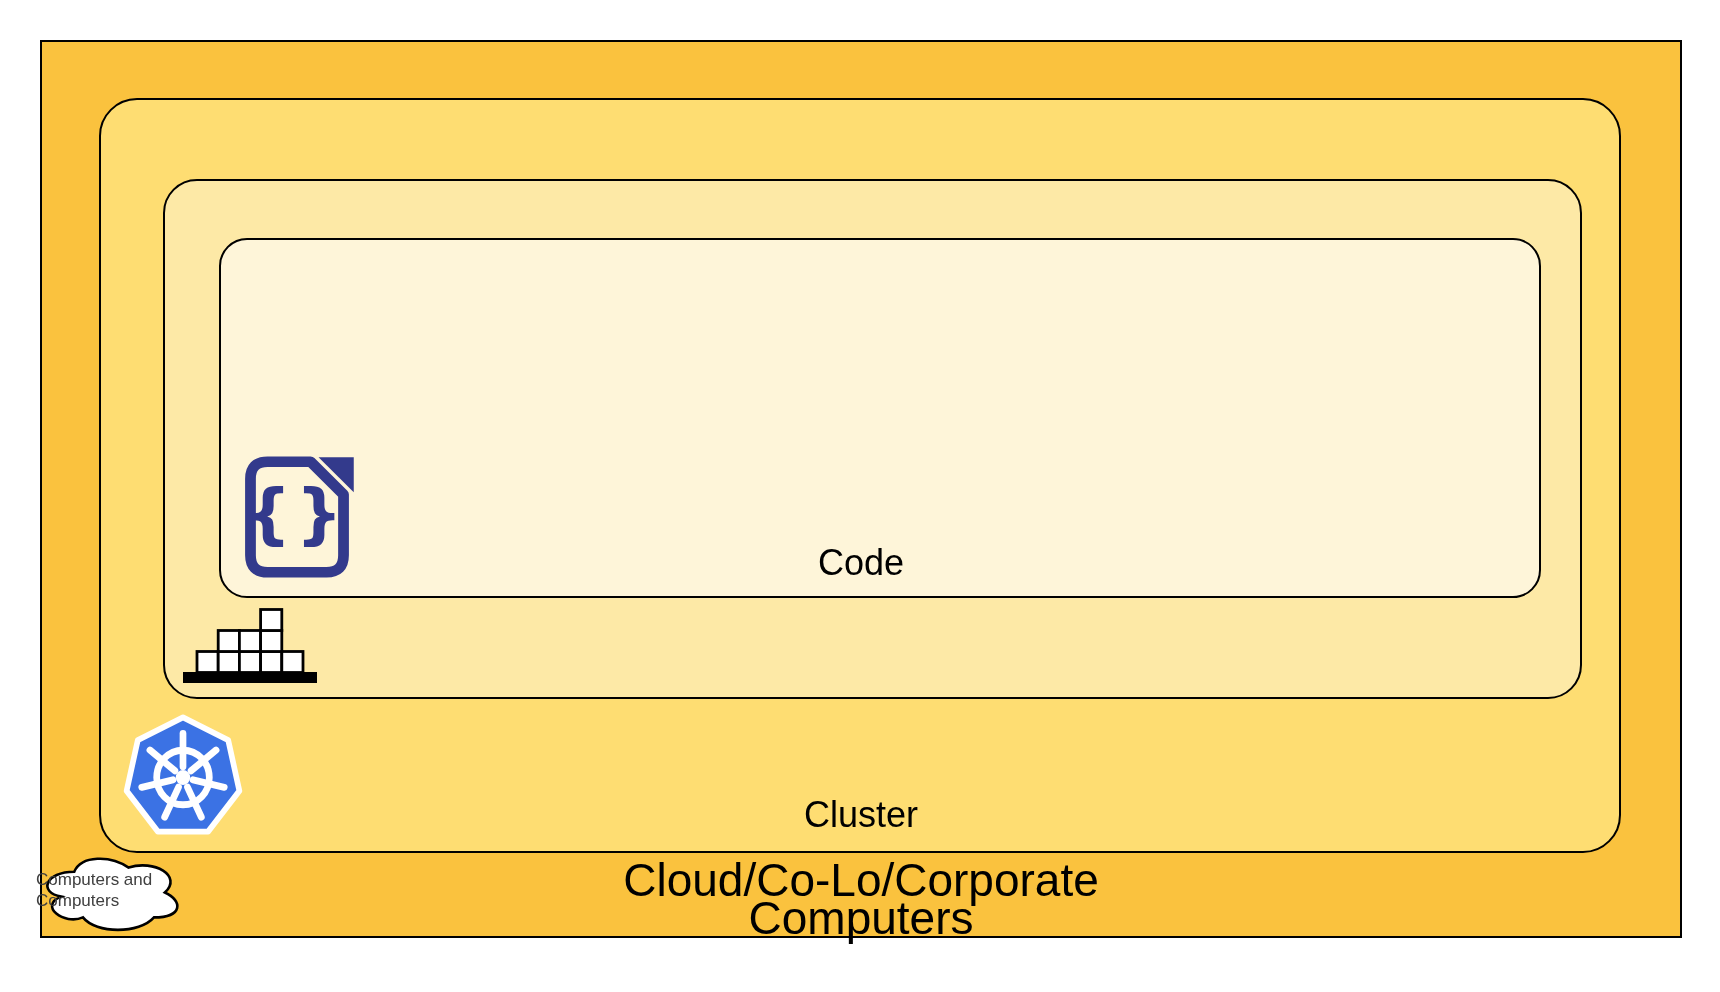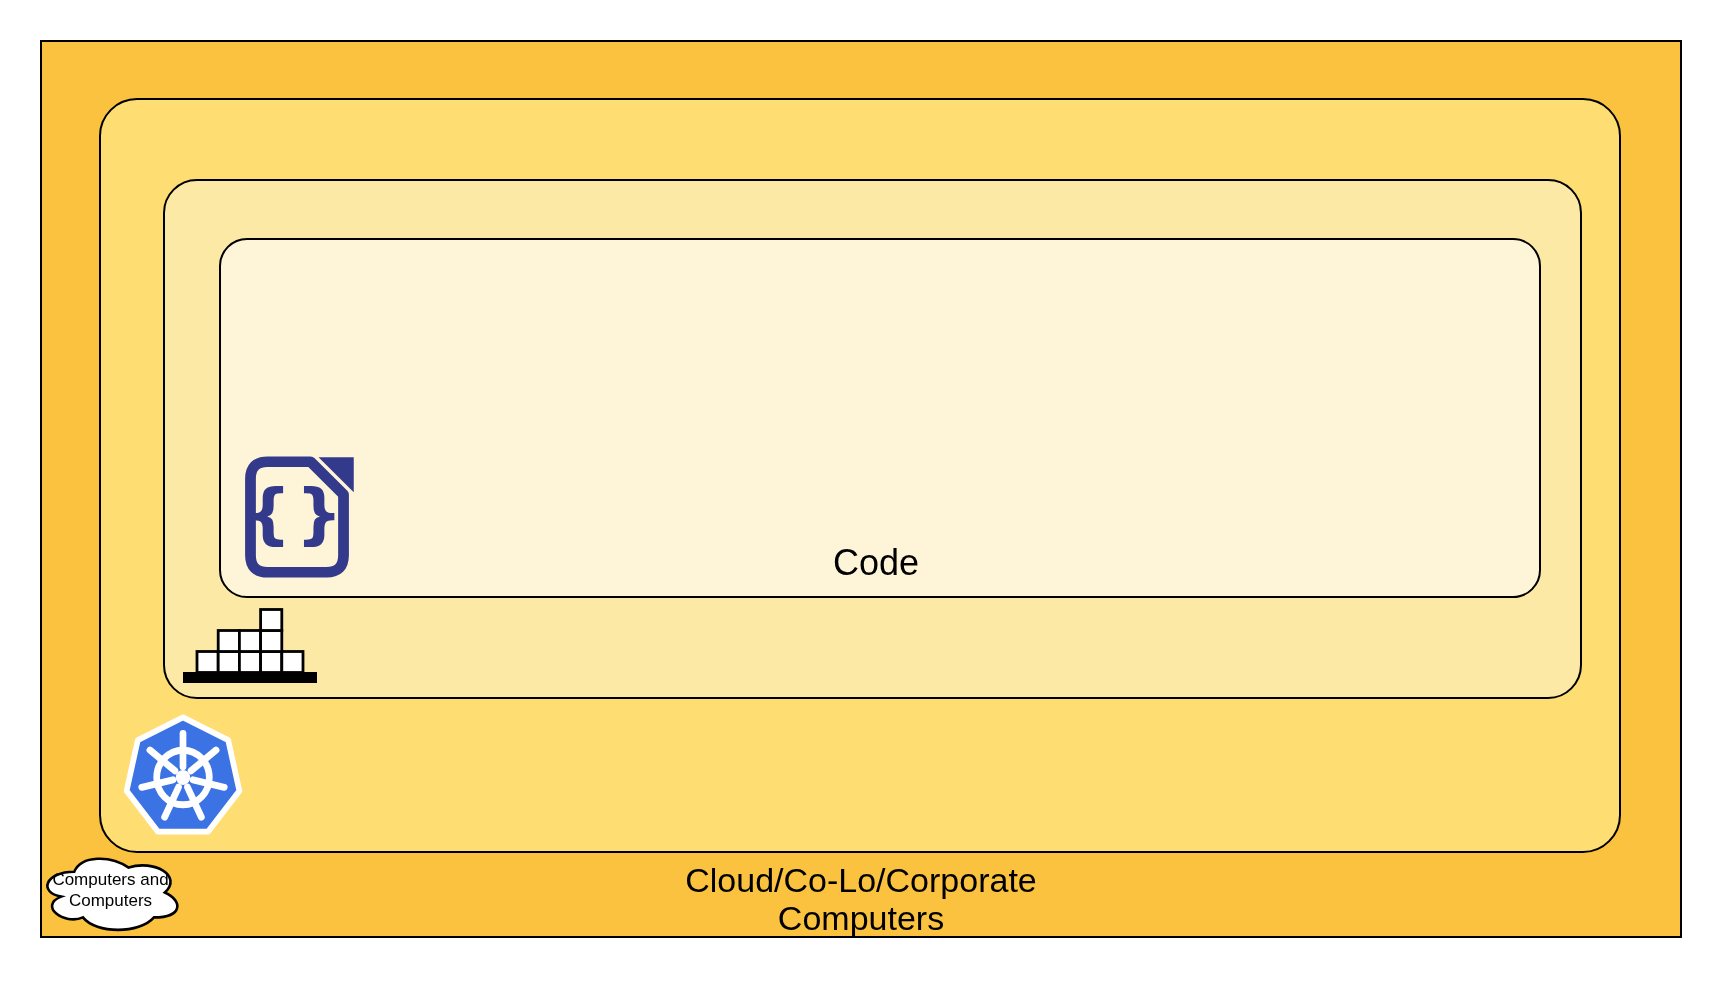--- a/index.html
+++ b/index.html
@@ -9,49 +9,50 @@
   }
   .layer{position:absolute;border:2px solid #000;box-sizing:border-box;}
   .layer-outer{left:40px;top:40px;width:1642px;height:898px;border-radius:0;}
   .layer-cluster{left:57px;top:56px;width:1522px;height:755px;border-radius:38px;}
   .layer-container{left:62px;top:79px;width:1419px;height:520px;border-radius:34px;}
   .layer-code{left:54px;top:57px;width:1322px;height:360px;border-radius:28px;}
   .lbl{
     position:absolute;left:40px;width:1642px;text-align:center;
     font-size:36px;line-height:40px;color:#000;white-space:pre;
   }
-  .lbl-code{top:543px;margin-left:15px;}
+  .lbl-code{top:543px;}
   .lbl-container{top:639px;}
   .lbl-cluster{top:795px;}
-  .lbl-datacenter{top:861px;font-size:34px;line-height:38px;}
+  .lbl-datacenter{top:861px;font-size:46px;line-height:38px;}
   .icon{position:absolute;}
   .icon-code{left:238px;top:455px;width:118px;height:124px;}
   .icon-container{left:183px;top:606px;width:134px;height:78px;}
   .icon-k8s{left:119px;top:711px;width:128px;height:133px;}
   .cloud-wrap{left:36px;top:849px;width:149px;height:87px;}
   .cloud-text{
-    position:absolute;left:36px;top:869px;width:149px;text-align:center;
-    font-size:17px;line-height:21px;color:#000000;
+    position:absolute;left:36px;top:869px;width:149px;text-align:left;
+    font-size:17px;line-height:21px;color:#404040;
   }
   svg{display:block;width:100%;height:100%;}
 </style>
 </head>
 <body>
 
 <div class="canvas">
 
   <div class="layer layer-outer" style="background-color: rgb(250, 194, 62);">
     <div class="layer layer-cluster" style="background-color: rgb(254, 221, 114);">
       <div class="layer layer-container" style="background-color: rgb(253, 233, 166);">
         <div class="layer layer-code" style="background-color: rgb(254, 245, 217);"></div>
       </div>
     </div>
   </div>
 
   <div class="lbl lbl-code">Code</div>
+  <div class="lbl lbl-cluster">Cluster</div>
   <div class="lbl lbl-datacenter"><span>Cloud/Co-Lo/Corporate</span><br><span>Computers</span></div>
 
   <div class="icon icon-code">
     <svg viewBox="0 0 104 110" preserveAspectRatio="none">
       <path d="M 64,6 H 26 Q 11,6 11,21 V 89 Q 11,104 26,104 H 78 Q 93,104 93,89 V 35 L 64,6 Z" fill="none" stroke="#333A8C" stroke-width="9.5" stroke-linejoin="round"></path>
       <path d="M 71,2 H 102 V 33 Z" fill="#333A8C"></path>
       <text x="51" y="72" text-anchor="middle" font-size="58" font-weight="bold" letter-spacing="4" font-family="DejaVu Sans, sans-serif" fill="#333A8C">{}</text>
     </svg>
   </div>
 

